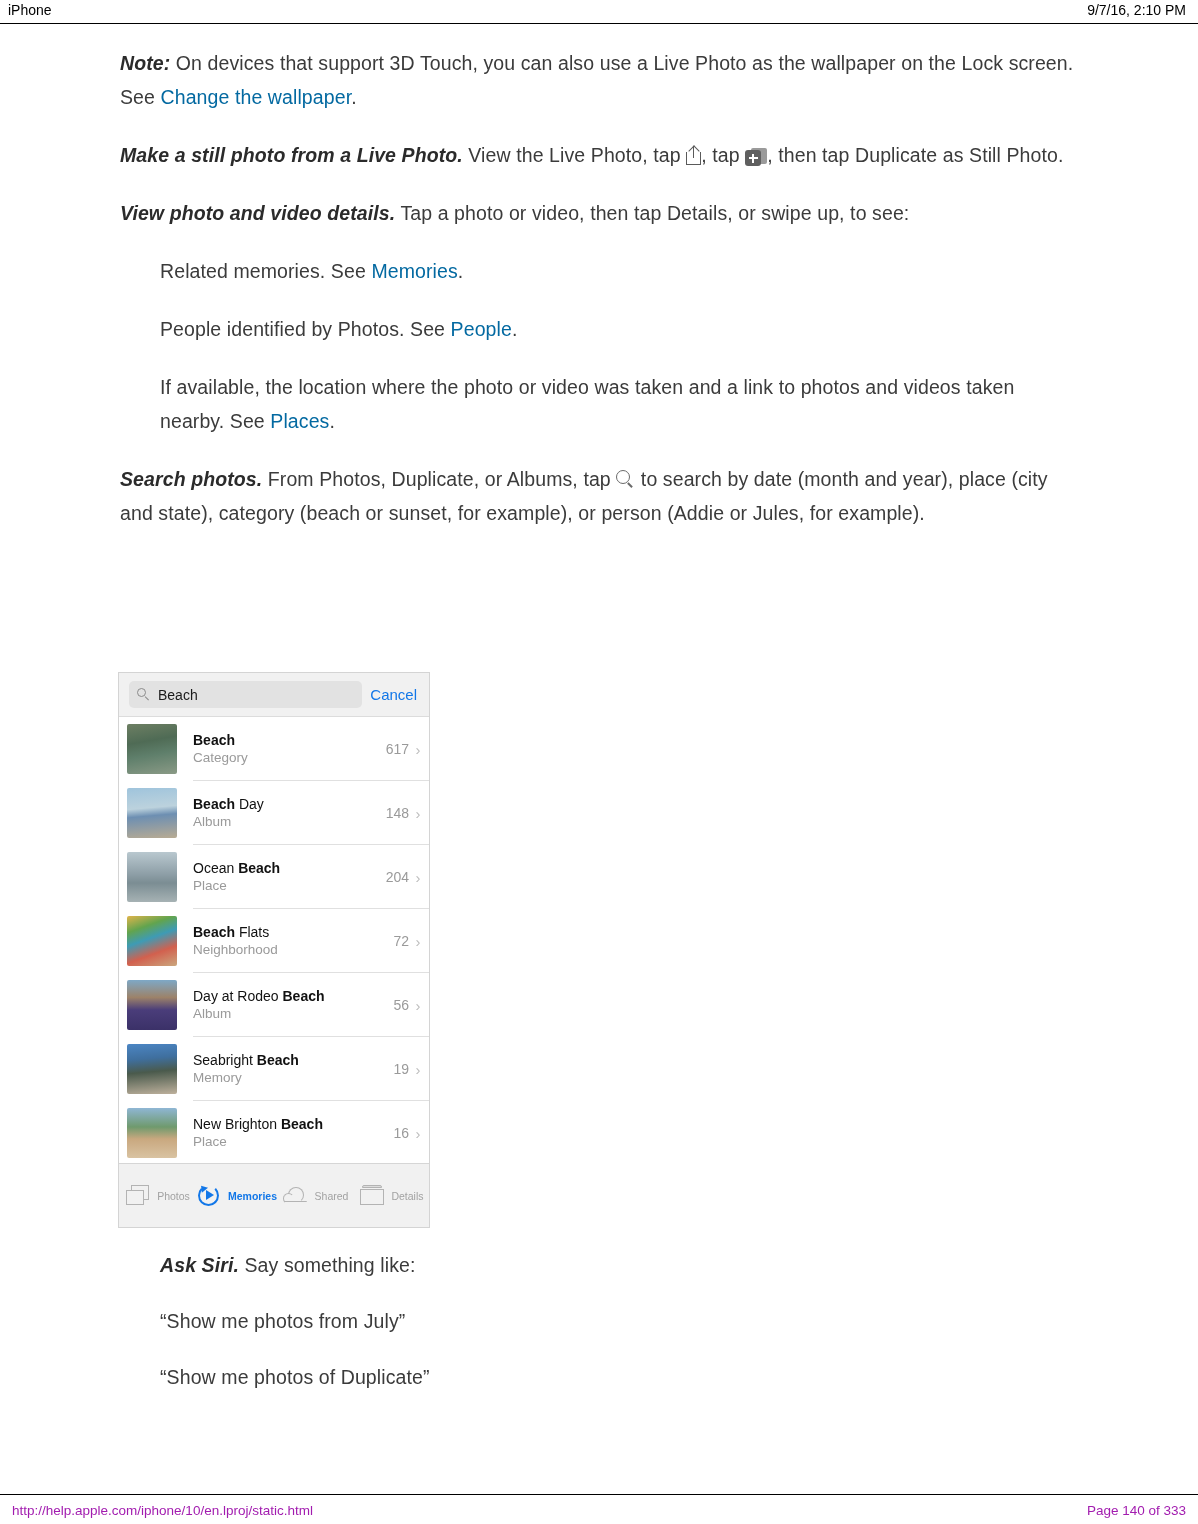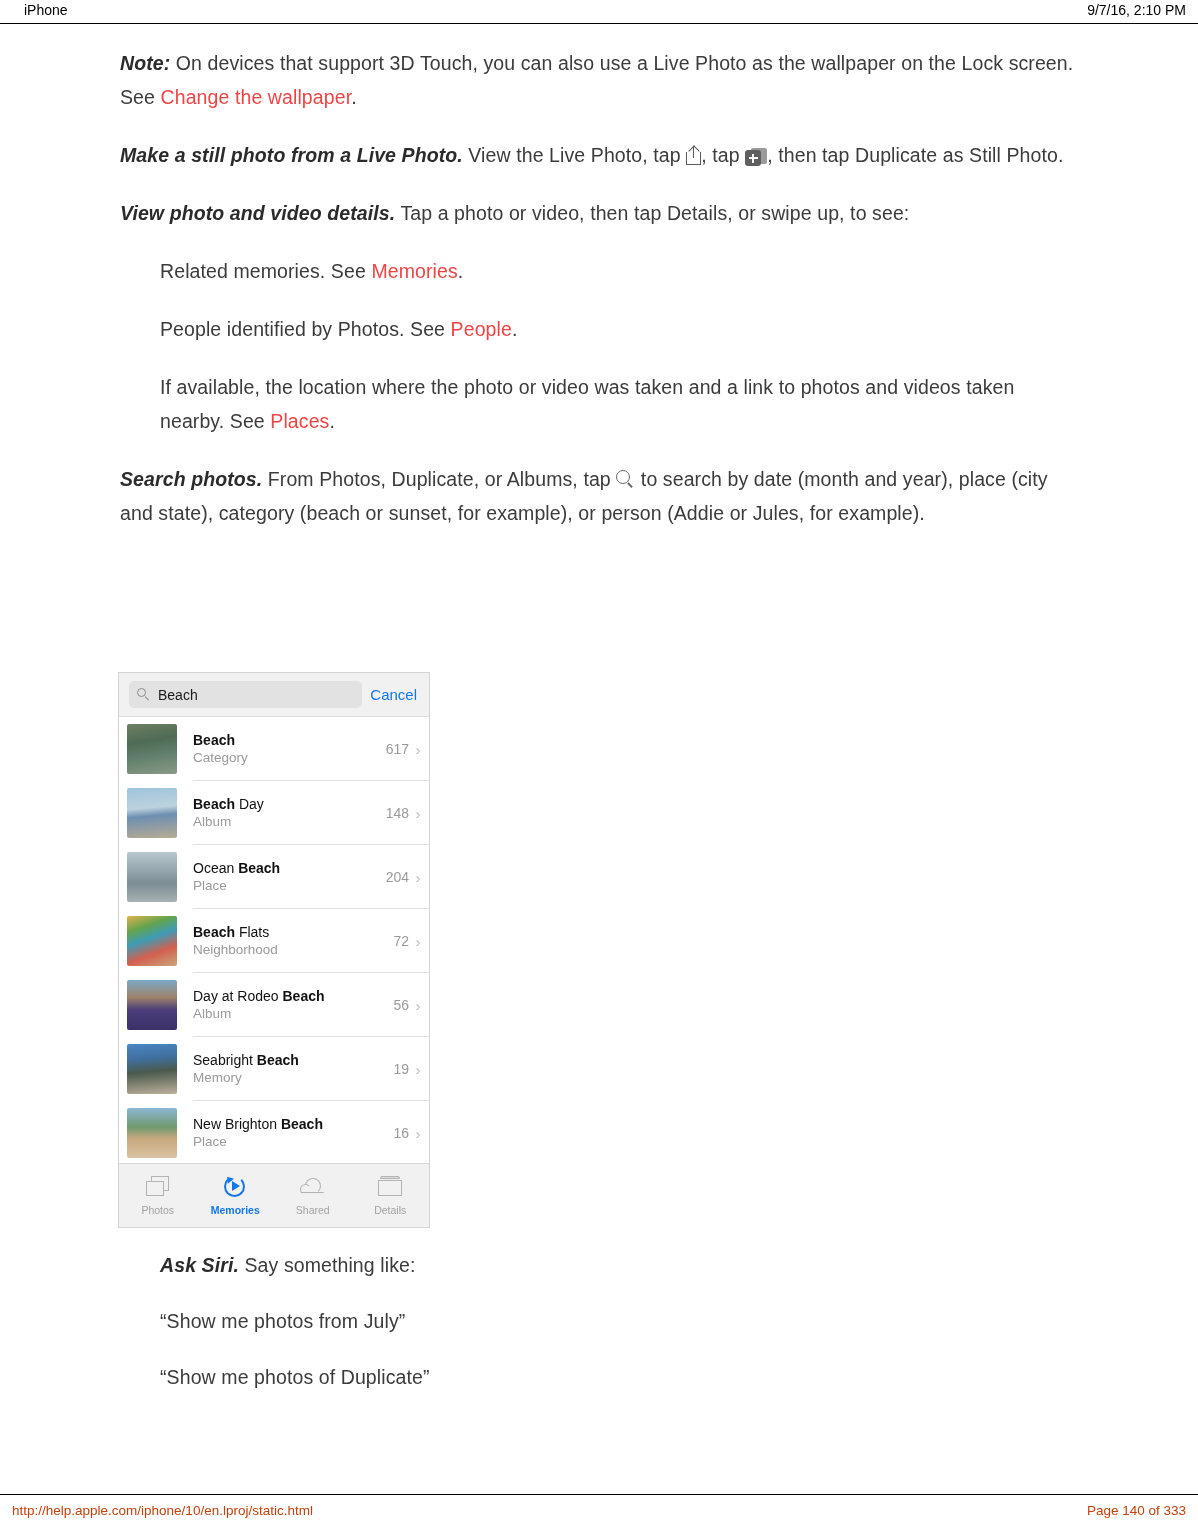--- a/index.html
+++ b/index.html
@@ -12,40 +12,40 @@
   body { position: relative; overflow: hidden; }
 
   
   .page-header {
     position: absolute;
     top: 0; left: 0; right: 0;
     height: 26px;
     display: flex;
     align-items: flex-start;
     justify-content: space-between;
-    padding: 2px 12px 0 24px;
+    padding: 2px 12px 0 8px;
     font-size: 14px;
     color: #000;
   }
   .page-header .rule {
     position: absolute;
     left: 0; right: 0; top: 23px;
     height: 1px;
     background: #000;
   }
   .page-footer {
     position: absolute;
     bottom: 0; left: 0; right: 0;
     height: 36px;
     display: flex;
     align-items: flex-end;
     justify-content: space-between;
     padding: 0 12px 6px 12px;
     font-size: 13.5px;
-    color: #c2410c;
+    color: #a21caf;
   }
   .page-footer .rule {
     position: absolute;
     left: 0; right: 0; top: 6px;
     height: 1px;
     background: #000;
   }
 
   
   .content {
@@ -61,21 +61,21 @@
     margin: 0 0 24px 0;
     letter-spacing: 0.1px;
   }
   p.body.indent {
     margin-left: 40px;
     width: 920px;
   }
   p.body.tight { margin-bottom: 22px; }
   b.lead { font-weight: 700; color: #2b2b2b; font-style: italic; }
   a.link {
-    color: #ef4444;
+    color: #0369a1;
     text-decoration: none;
   }
 
   
   .ic {
     display: inline-block;
     vertical-align: -3px;
   }
   .ic-share {
     width: 15px; height: 19px;
@@ -278,21 +278,21 @@
   .ph-tabbar {
     height: 64px;
     background: #f1f1f1;
     border-top: 1px solid #d6d6d6;
     display: flex;
     align-items: center;
   }
   .ph-tab {
     flex: 1;
     display: flex;
-    flex-direction: column;
+    flex-direction: row;
     align-items: center;
     justify-content: center;
     gap: 5px;
   }
   .ph-tab .tlabel {
     font-size: 10.5px;
     color: #a2a2a2;
   }
   .ph-tab.active .tlabel { color: #1277e8; font-weight: 600; }
   .tabicon { width: 28px; height: 24px; position: relative; }

